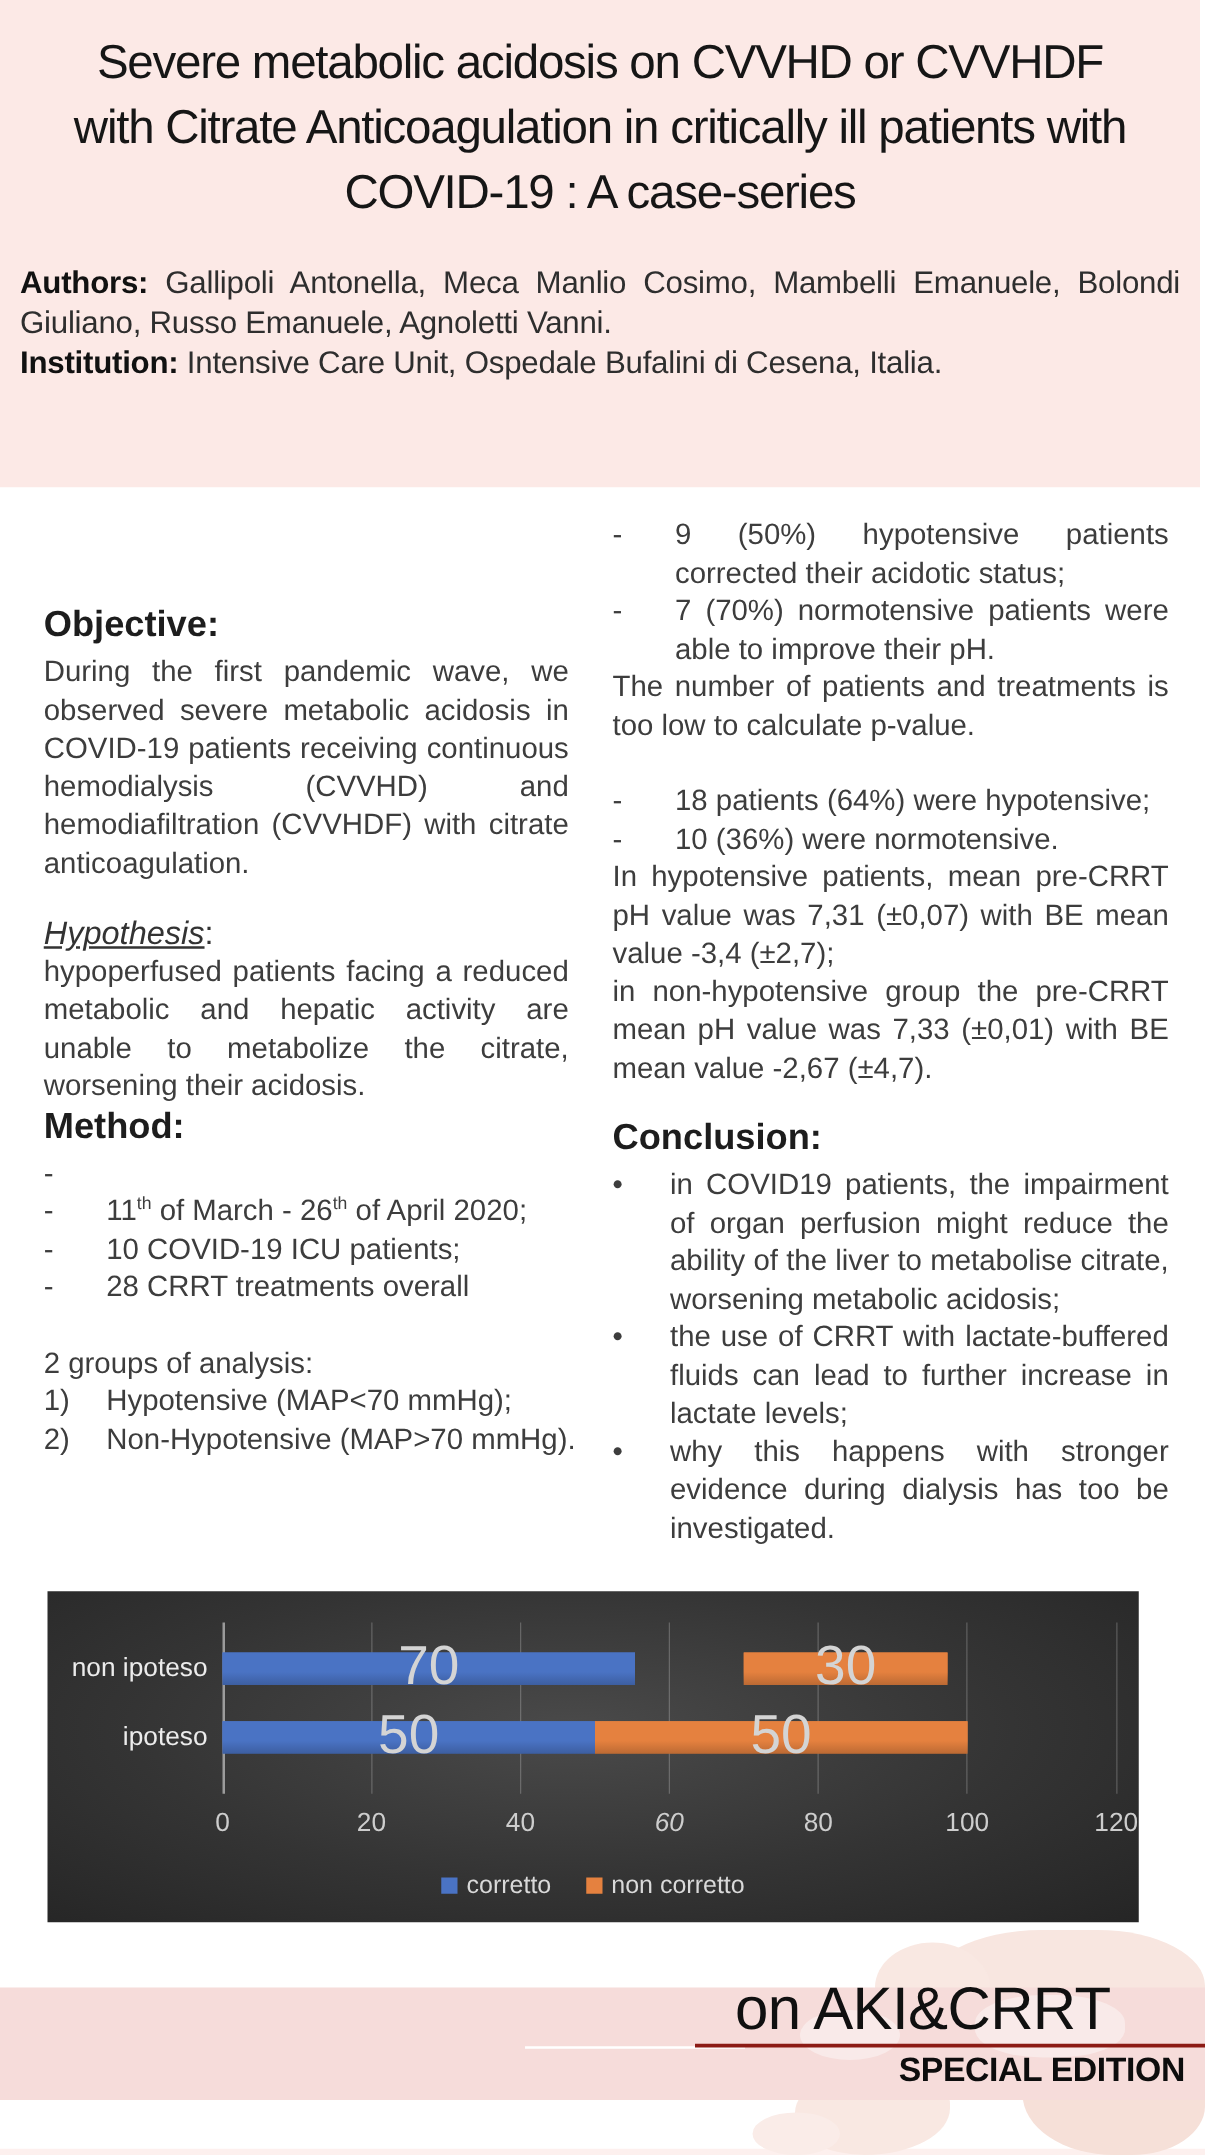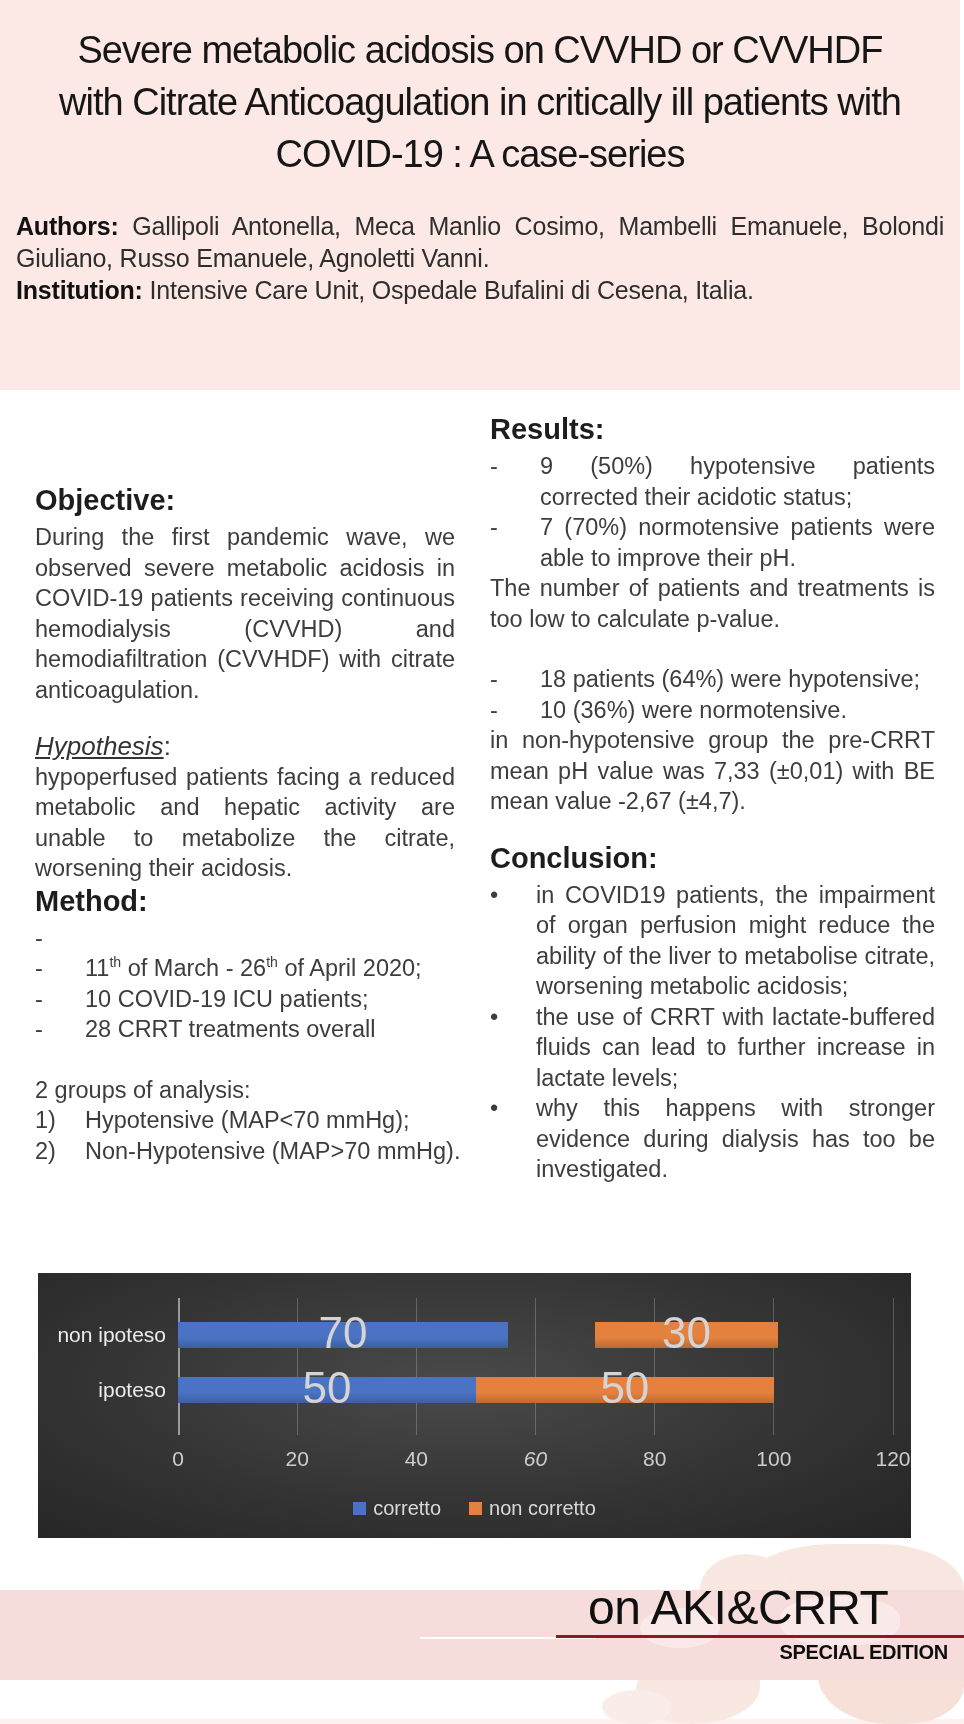--- a/index.html
+++ b/index.html
@@ -56,21 +56,21 @@
   .logo-line{position:absolute; z-index:4; left:420px; top:99px; width:176px; height:2px; background:#ffffff;}
   .logo-circle{position:absolute; z-index:5; left:444px; top:22px; width:152px; height:152px;
                border-radius:50%; background:#8c1b15; color:#fff; text-align:center;}
   .logo-40{margin-top:10px; font-size:64px; line-height:64px; font-weight:700; letter-spacing:-2px;}
   .logo-th{font-size:16px; font-weight:700; letter-spacing:1px; vertical-align:6px;}
   .logo-divider{width:108px; height:2px; background:#fff; margin:2px auto 3px auto;}
   .logo-vicenza{font-size:23px; line-height:25px; letter-spacing:3px; font-weight:400;}
   .logo-course{font-size:23px; line-height:25px; letter-spacing:5px; font-weight:400;}
   .event-title{position:absolute; z-index:6; left:588px; top:44px; font-size:48px; line-height:52px; color:#101010; letter-spacing:-0.5px;}
   .red-rule{position:absolute; z-index:6; left:556px; top:97px; width:408px; height:3px; background:#8c1b15;}
-  .edition{position:absolute; z-index:6; right:16px; top:103px; font-size:20px; font-weight:700; color:#0d0d0d; letter-spacing:-0.3px;}
+  .edition{position:absolute; z-index:6; right:16px; top:103px; font-size:27px; font-weight:700; color:#0d0d0d; letter-spacing:-0.3px;}
   .dates{position:absolute; z-index:6; right:44px; top:128px; font-size:34px; color:#101010;}
   .bottom-strip{position:absolute; left:0; top:1719px; width:964px; height:5px; background:#fdf0ee;}
 </style>
 </head>
 <body>
 
 <div class="page">
 
   <div class="header">
     <h1 class="title">Severe metabolic acidosis on CVVHD or CVVHDF with Citrate Anticoagulation in critically ill patients with COVID-19 : A case-series</h1>
@@ -110,40 +110,40 @@
         <span class="mk">1)</span>
         <span class="tx nw">Hypotensive (MAP&lt;70 mmHg);</span>
       </div>
       <div class="li-row">
         <span class="mk">2)</span>
         <span class="tx nw">Non-Hypotensive (MAP&gt;70 mmHg).</span>
       </div>
     </div>
 
     <div class="col-right">
-      <h2 class="sec">Results:</h2>
       <div class="li-row">
         <span class="mk">-</span>
         <span class="tx">9 (50%) hypotensive patients corrected their acidotic status;</span>
       </div>
       <div class="li-row">
         <span class="mk">-</span>
         <span class="tx">7 (70%) normotensive patients were able to improve their pH.</span>
       </div>
       <p class="just">The number of patients and treatments is too low to calculate p-value.</p>
 
       <div class="gap-line"></div>
       <div class="li-row">
         <span class="mk">-</span>
         <span class="tx nw">18 patients (64%) were hypotensive;</span>
       </div>
       <div class="li-row">
         <span class="mk">-</span>
         <span class="tx nw">10 (36%) were normotensive.</span>
       </div>
+      <p class="just">In hypotensive patients, mean pre-CRRT pH value was 7,31 (±0,07) with BE mean value -3,4 (±2,7);</p>
       <p class="just">in non-hypotensive group the pre-CRRT mean pH value was 7,33 (±0,01) with BE mean value -2,67 (±4,7).</p>
 
       <h2 class="sec" style="margin-top:24px;">Conclusion:</h2>
       <div class="li-row">
         <span class="mk bu">•</span>
         <span class="tx">in COVID19 patients, the impairment of organ perfusion might reduce the ability of the liver to metabolise citrate, worsening metabolic acidosis;</span>
       </div>
       <div class="li-row">
         <span class="mk bu">•</span>
         <span class="tx">the use of CRRT with lactate-buffered fluids can lead to further increase in lactate levels;</span>
@@ -160,21 +160,21 @@
         <div class="gridline axis-line" style="left: -0.5px;"></div>
         <div class="gridline" style="left: 118.667px;"></div>
         <div class="gridline" style="left: 237.833px;"></div>
         <div class="gridline" style="left: 357px;"></div>
         <div class="gridline" style="left: 476.167px;"></div>
         <div class="gridline" style="left: 595.333px;"></div>
         <div class="gridline" style="left: 714.5px;"></div>
         <div class="bar-seg" style="left: 0px; top: 24px; width: 330px; height: 26px; background: linear-gradient(rgb(74, 115, 196) 0%, rgb(74, 115, 196) 60%, rgba(0, 0, 0, 0.18) 100%), rgb(74, 115, 196);">
           <div class="bar-val" style="color: rgb(212, 212, 212);">70</div>
         </div>
-        <div class="bar-seg" style="left: 417.083px; top: 24px; width: 183px; height: 26px; background: linear-gradient(rgb(229, 129, 63) 0%, rgb(229, 129, 63) 60%, rgba(0, 0, 0, 0.18) 100%), rgb(229, 129, 63);">
+        <div class="bar-seg" style="left: 417.083px; top: 24px; width: 163px; height: 26px; background: linear-gradient(rgb(229, 129, 63) 0%, rgb(229, 129, 63) 60%, rgba(0, 0, 0, 0.18) 100%), rgb(229, 129, 63);">
           <div class="bar-val" style="color: rgb(212, 212, 212);">30</div>
         </div>
         <div class="bar-seg" style="left: 0px; top: 79px; width: 297.917px; height: 26px; background: linear-gradient(rgb(74, 115, 196) 0%, rgb(74, 115, 196) 60%, rgba(0, 0, 0, 0.18) 100%), rgb(74, 115, 196);">
           <div class="bar-val" style="color: rgb(212, 212, 212);">50</div>
         </div>
         <div class="bar-seg" style="left: 297.917px; top: 79px; width: 297.917px; height: 26px; background: linear-gradient(rgb(229, 129, 63) 0%, rgb(229, 129, 63) 60%, rgba(0, 0, 0, 0.18) 100%), rgb(229, 129, 63);">
           <div class="bar-val" style="color: rgb(212, 212, 212);">50</div>
         </div>
       </div>
     <div class="legend" id="legend">

